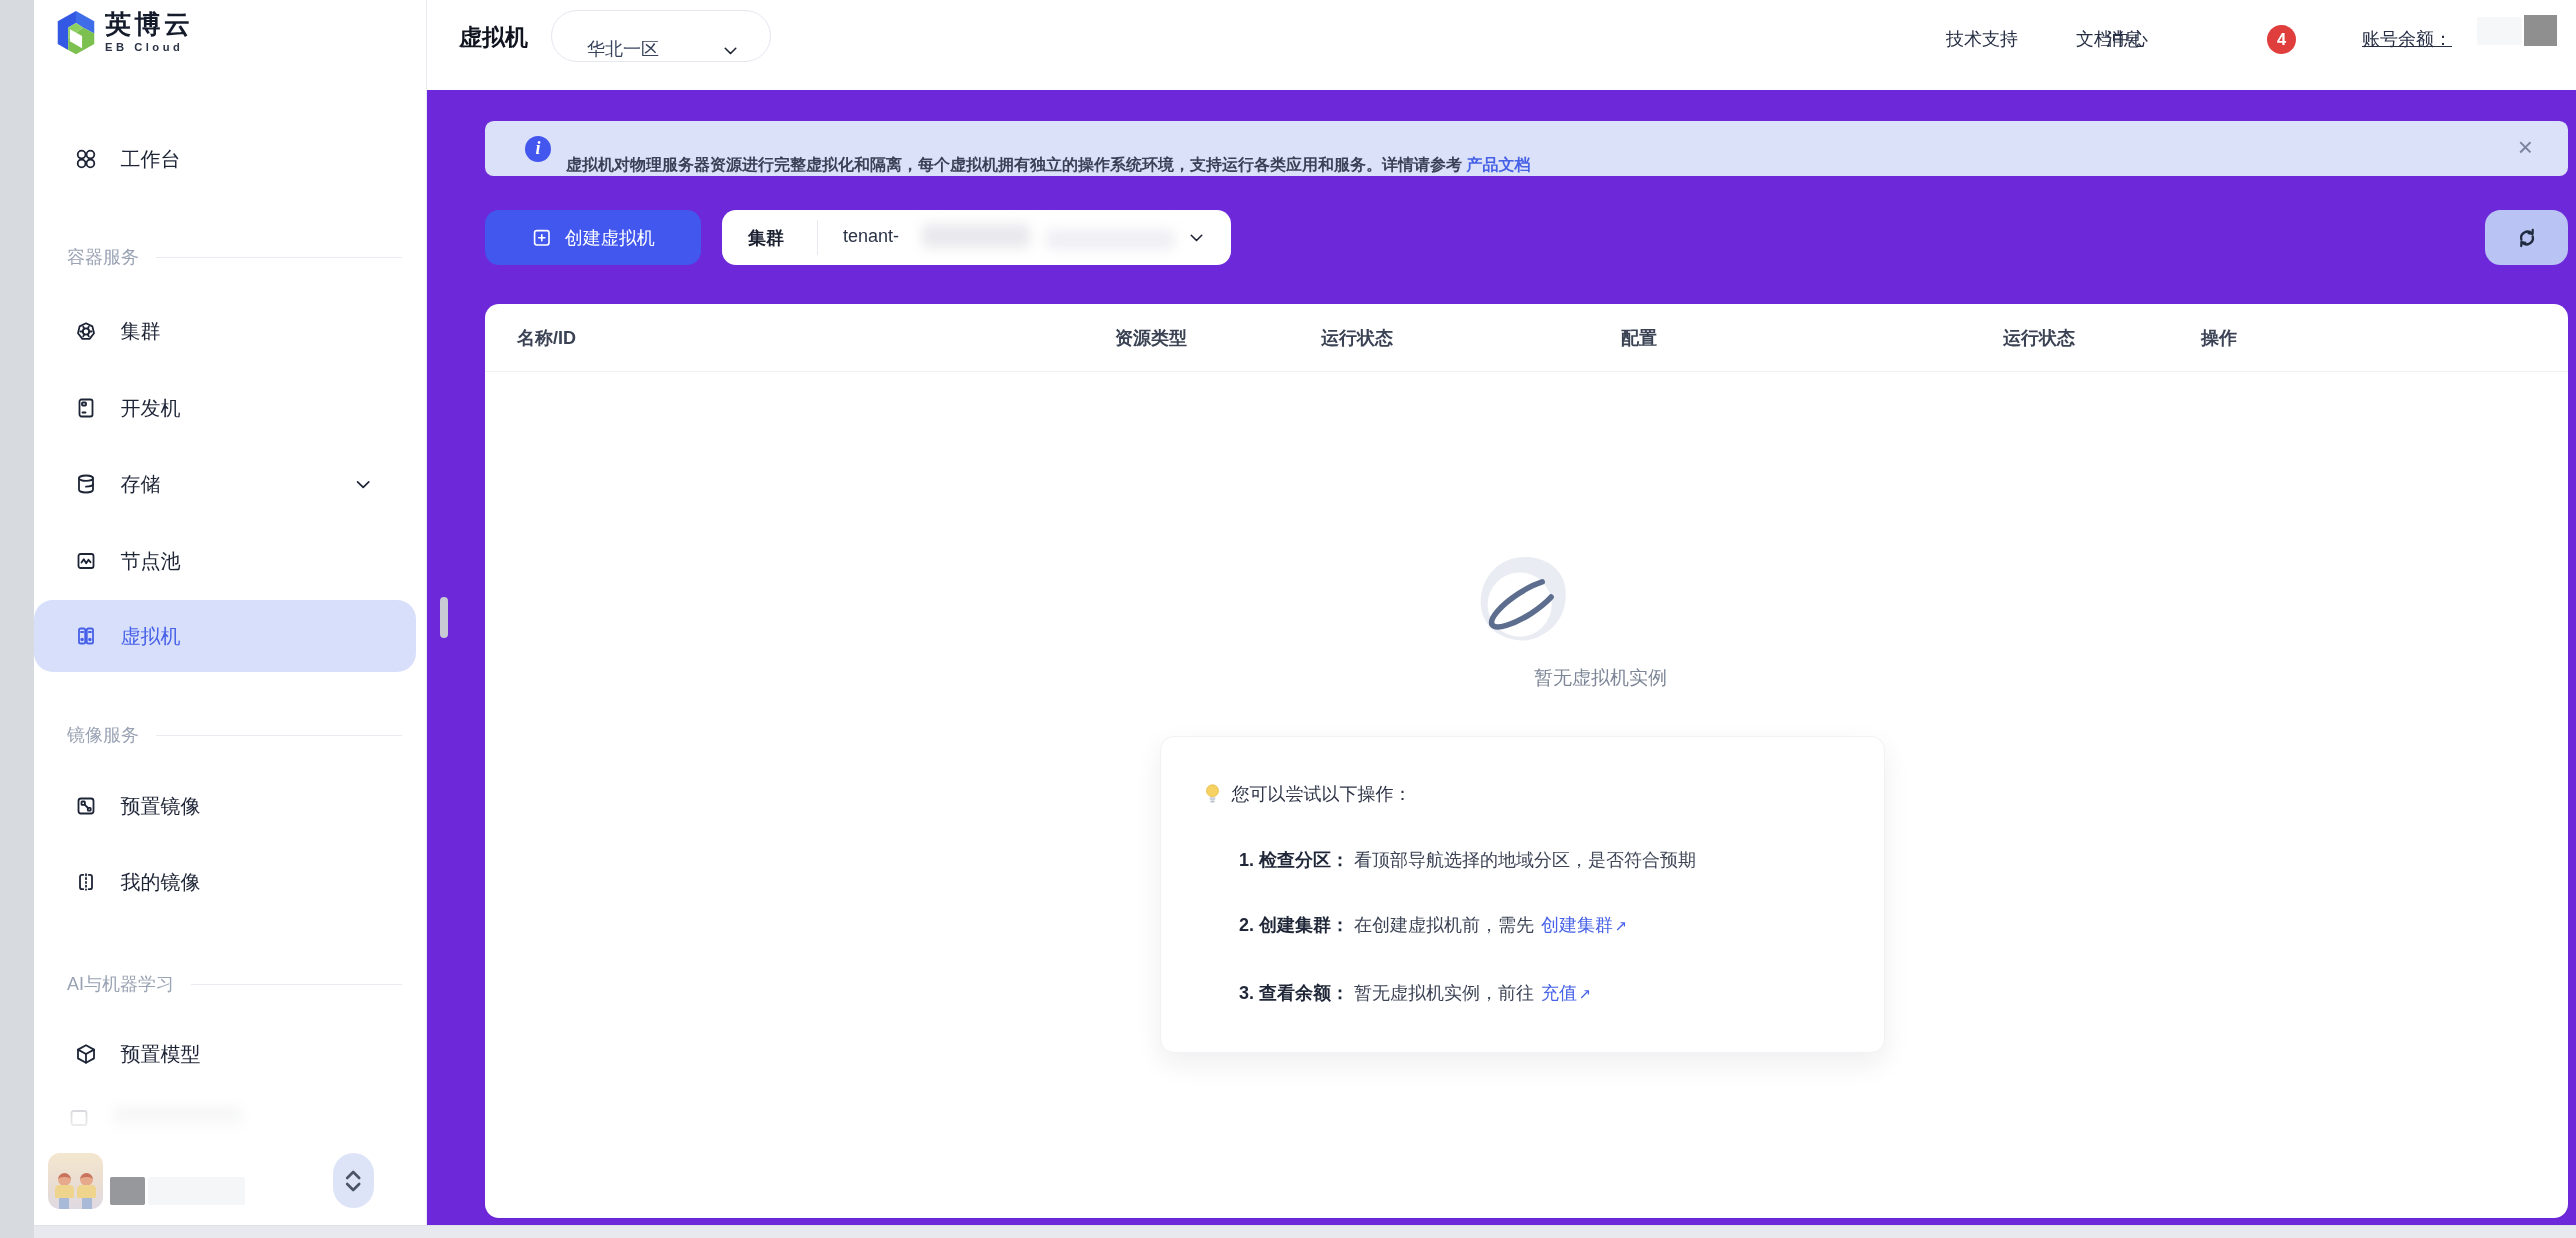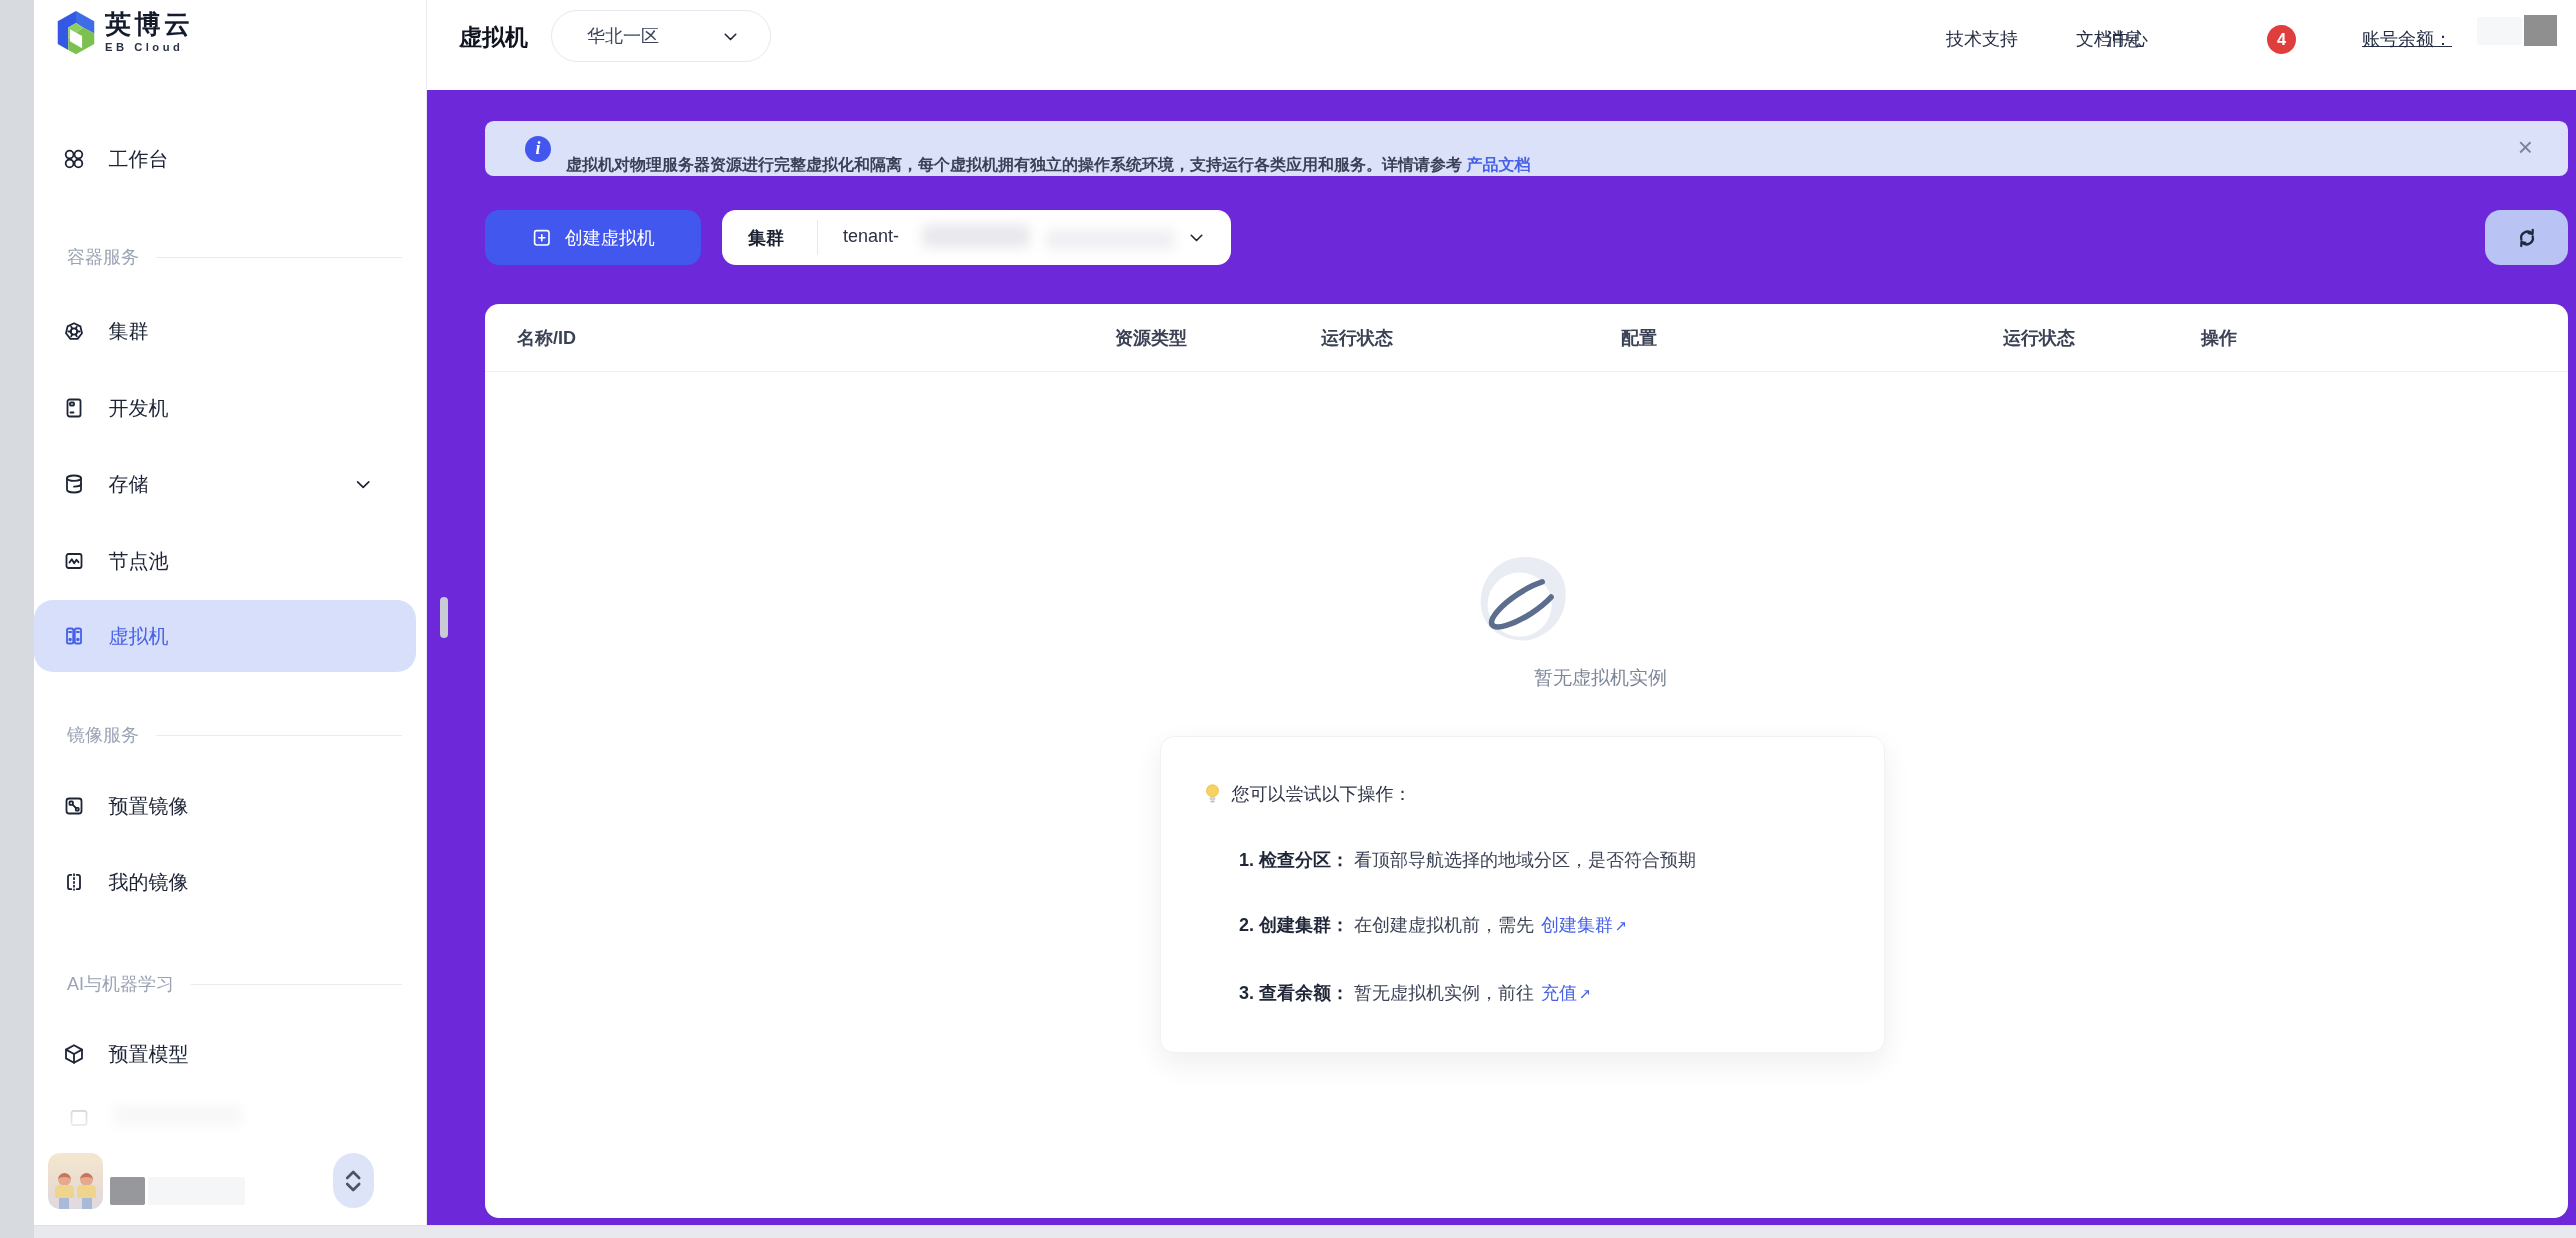--- a/index.html
+++ b/index.html
@@ -6,21 +6,21 @@
   body { background:#d7dadf; font-family:"Liberation Sans","DejaVu Sans",sans-serif; }
   #app { position:relative; width:2576px; height:1239px; background:#6d28d9; overflow:hidden; color:#1d2333;margin-left:34px; }
 
   
   .sidebar { position:absolute; left:0; top:0; width:393px; height:1239px; background:#fff; border-right:0.9px solid #e8eaef; }
   .logo { position:absolute; left:22.4px; top:10.4px; display:flex; align-items:flex-start; gap:8.6px; }
   .brand-block { display:flex; flex-direction:column; }
   .brand-name { font-size:26px; font-weight:700; color:#141b2b; letter-spacing:3.5px; line-height:29px; }
   .brand-sub { font-size:11.2px; letter-spacing:3.5px; color:#2b3346; margin-top:1.7px; font-weight:600; }
 
-  .side-item { position:absolute; left:0; width:393px; height:72px; display:flex; align-items:center; gap:22.4px; padding-left:28px; font-size:20px; color:#1d2436; cursor:pointer; }
+  .side-item { position:absolute; left:0; width:393px; height:72px; display:flex; align-items:center; gap:22.4px; padding-left:40px; font-size:20px; color:#1d2436; cursor:pointer; }
   .side-item svg { flex:0 0 auto; }
   .side-item.active { width:382px; background:#d8dffb; border-radius:19px; color:#4660e8; font-weight:500; }
   .side-section { position:absolute; left:33px; width:335px; height:26px; display:flex; align-items:center; gap:17px; color:#9aa3b4; font-size:18px; }
   .side-section .rule { flex:1; height:0.9px; background:#e9ebf0; }
   .exp-chevron { position:absolute; right:53px; }
 
   .side-fade { position:absolute; left:0; top:1074px; width:392px; height:165px;
     background:linear-gradient(180deg, rgba(255,255,255,0) 0%, #ffffff 42%); }
   .ghost-item { position:absolute; left:33px; top:1106px; display:flex; align-items:center; gap:22.4px; opacity:.35; }
   .ghost-blob { width:129px; height:22.4px; background:#c9ccd4; border-radius:5.2px; filter:blur(5.2px); }
@@ -36,21 +36,21 @@
   .fig .legs { width:10.4px; height:11.2px; background:#a9b9d8; }
   .name-redact { position:absolute; left:76px; top:30px; width:35px; height:28px; background:#96989b; border-radius:1.7px; }
   .name-faint { position:absolute; left:114px; top:30px; width:97px; height:28px; background:#f5f6f8; border-radius:2.6px; }
   .user-toggle { position:absolute; left:299px; top:6px; width:41px; height:55px; background:#dee4f8; border-radius:21px;
     display:flex; align-items:center; justify-content:center; cursor:pointer; }
 
   
   .topbar { position:absolute; left:393px; top:0; width:2183px; height:90px; background:#fff; }
   .page-title { position:absolute; left:32px; top:22.4px; font-size:23px; font-weight:700; color:#10141f; }
   .region-pill { position:absolute; left:124px; top:10.4px; width:220px; height:52px; border:0.9px solid #e5e8ef; border-radius:26px;
-    background:#fff; display:flex; align-items:center; padding:0 29px 0 35px; gap:35px; cursor:pointer; }
+    background:#fff; display:flex; align-items:flex-end; padding:0 29px 0 35px; gap:35px; cursor:pointer; }
   .region-pill .val { font-size:18px; color:#39435c; flex:1; }
   .nav-link { position:absolute; top:27px; font-size:18px; color:#262e44; cursor:pointer; }
   .msg-badge { position:absolute; left:1840px; top:25px; width:29px; height:29px; border-radius:50%; background:#e03e3c;
     color:#fff; font-size:16.4px; font-weight:700; display:flex; align-items:center; justify-content:center; }
   .balance-label { position:absolute; left:1935px; top:27px; font-size:18px; color:#262e44;text-decoration:underline; }
   .balance-blur { position:absolute; left:2050px; top:17px; width:45px; height:28px; background:#f6f7f9; border-radius:2.6px; }
   .balance-redact { position:absolute; left:2097px; top:14.7px; width:33px; height:31px; background:#8f8f8f; }
 
   
   .banner { position:absolute; left:451px; top:121px; width:2083px; height:55px; background:#dbe1f8; border-radius:8.6px; }

